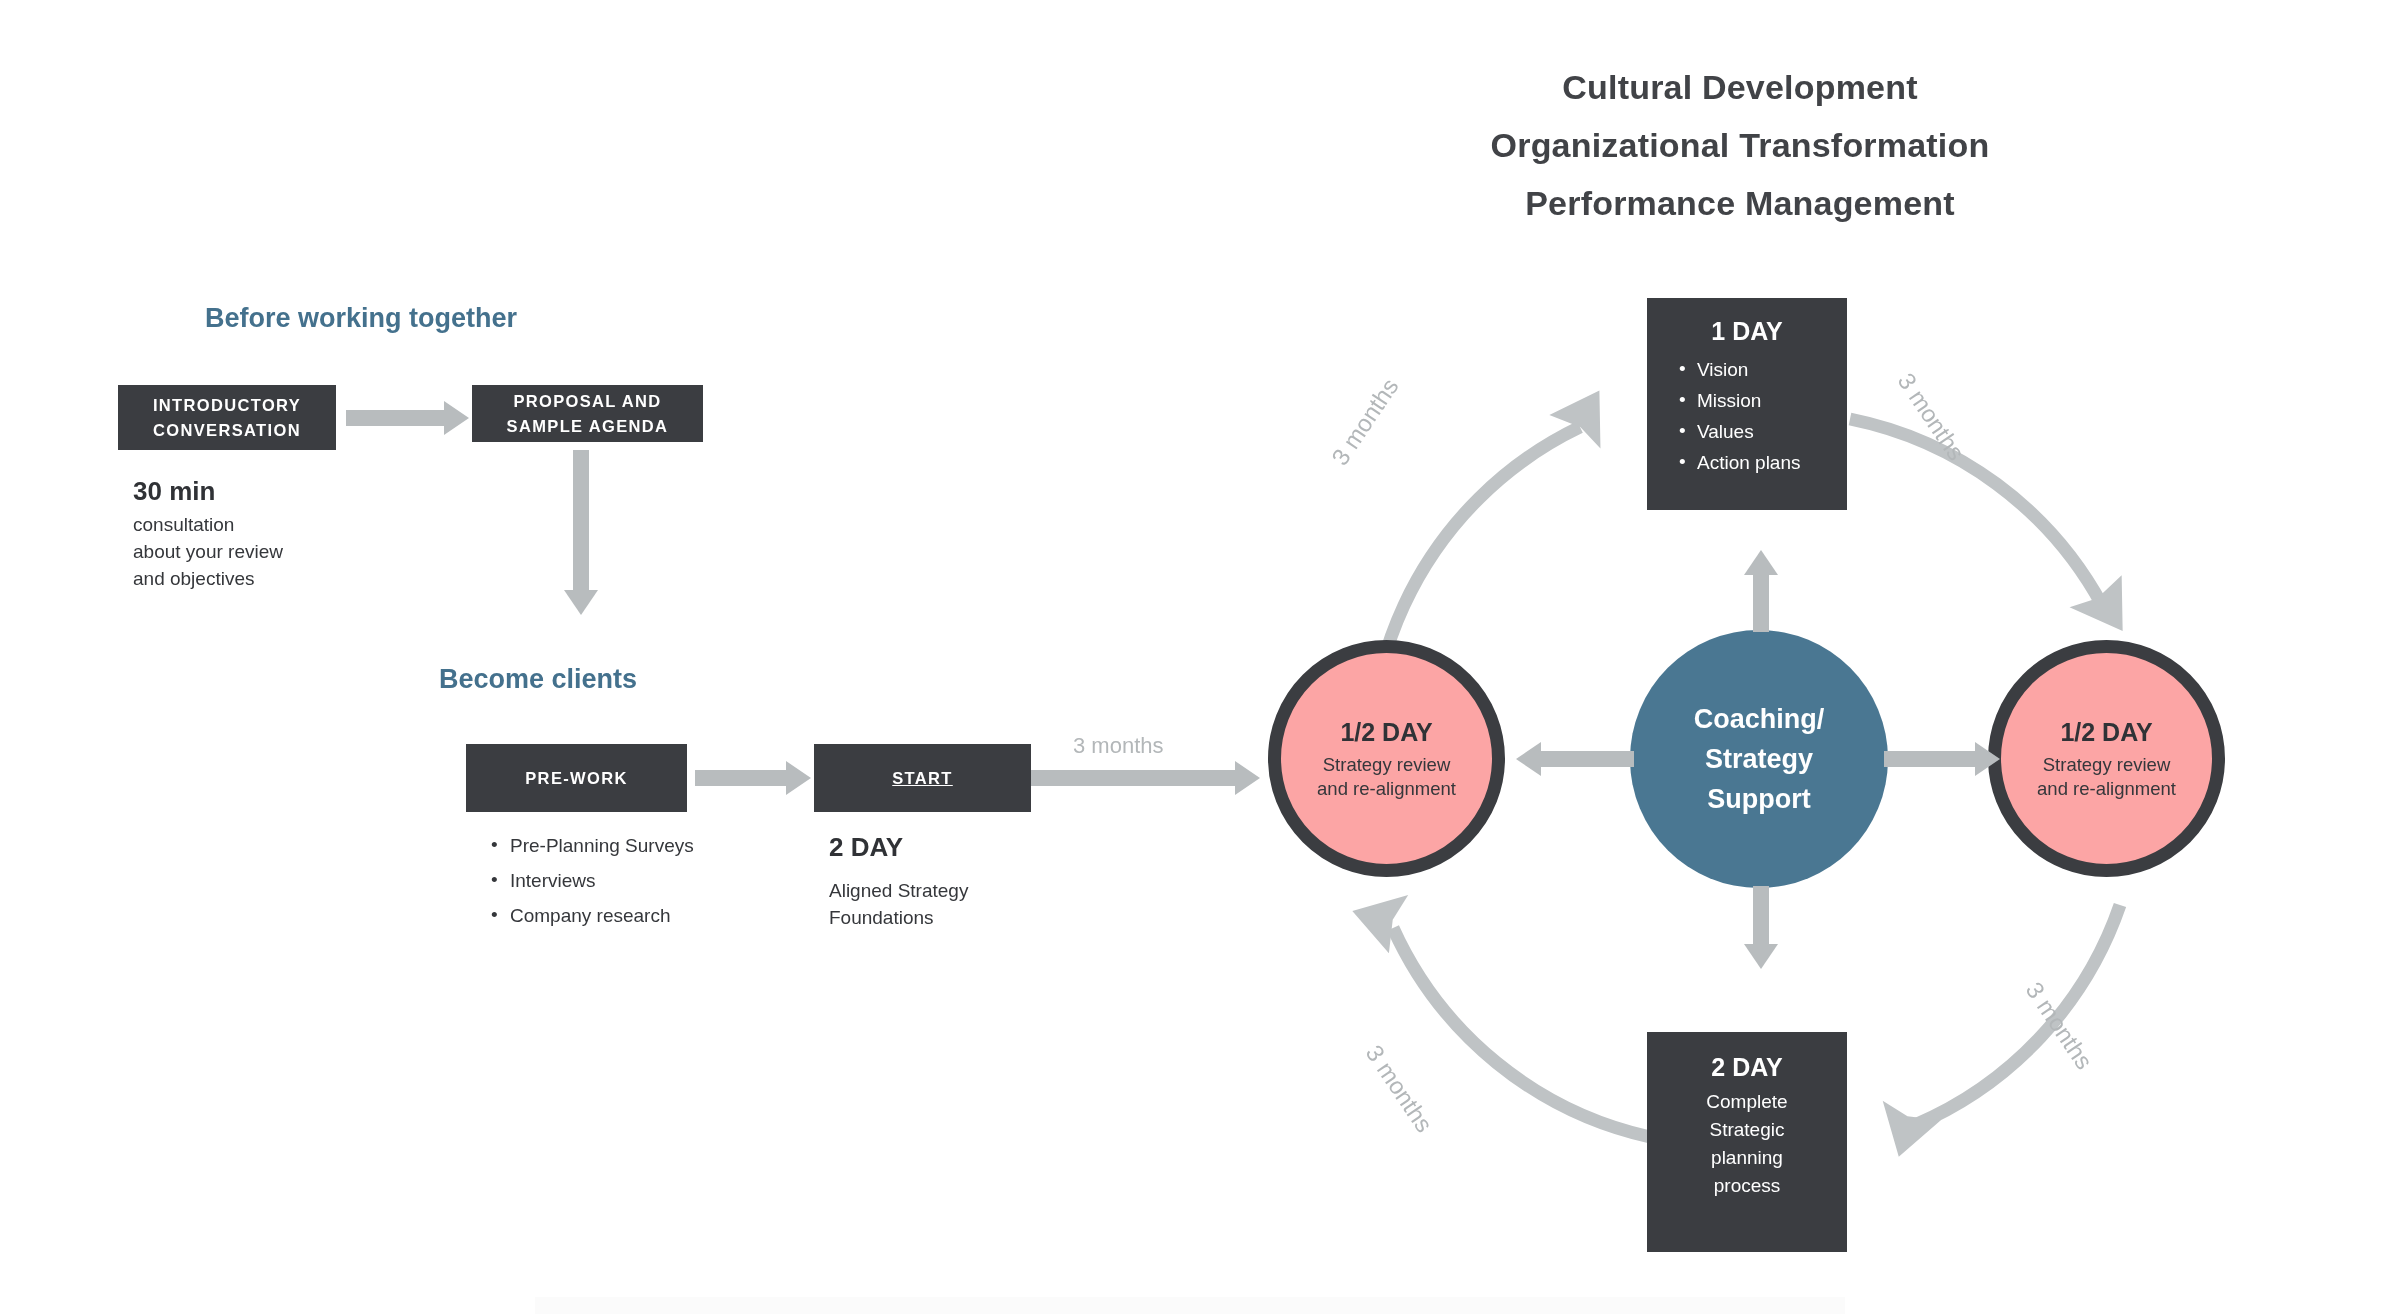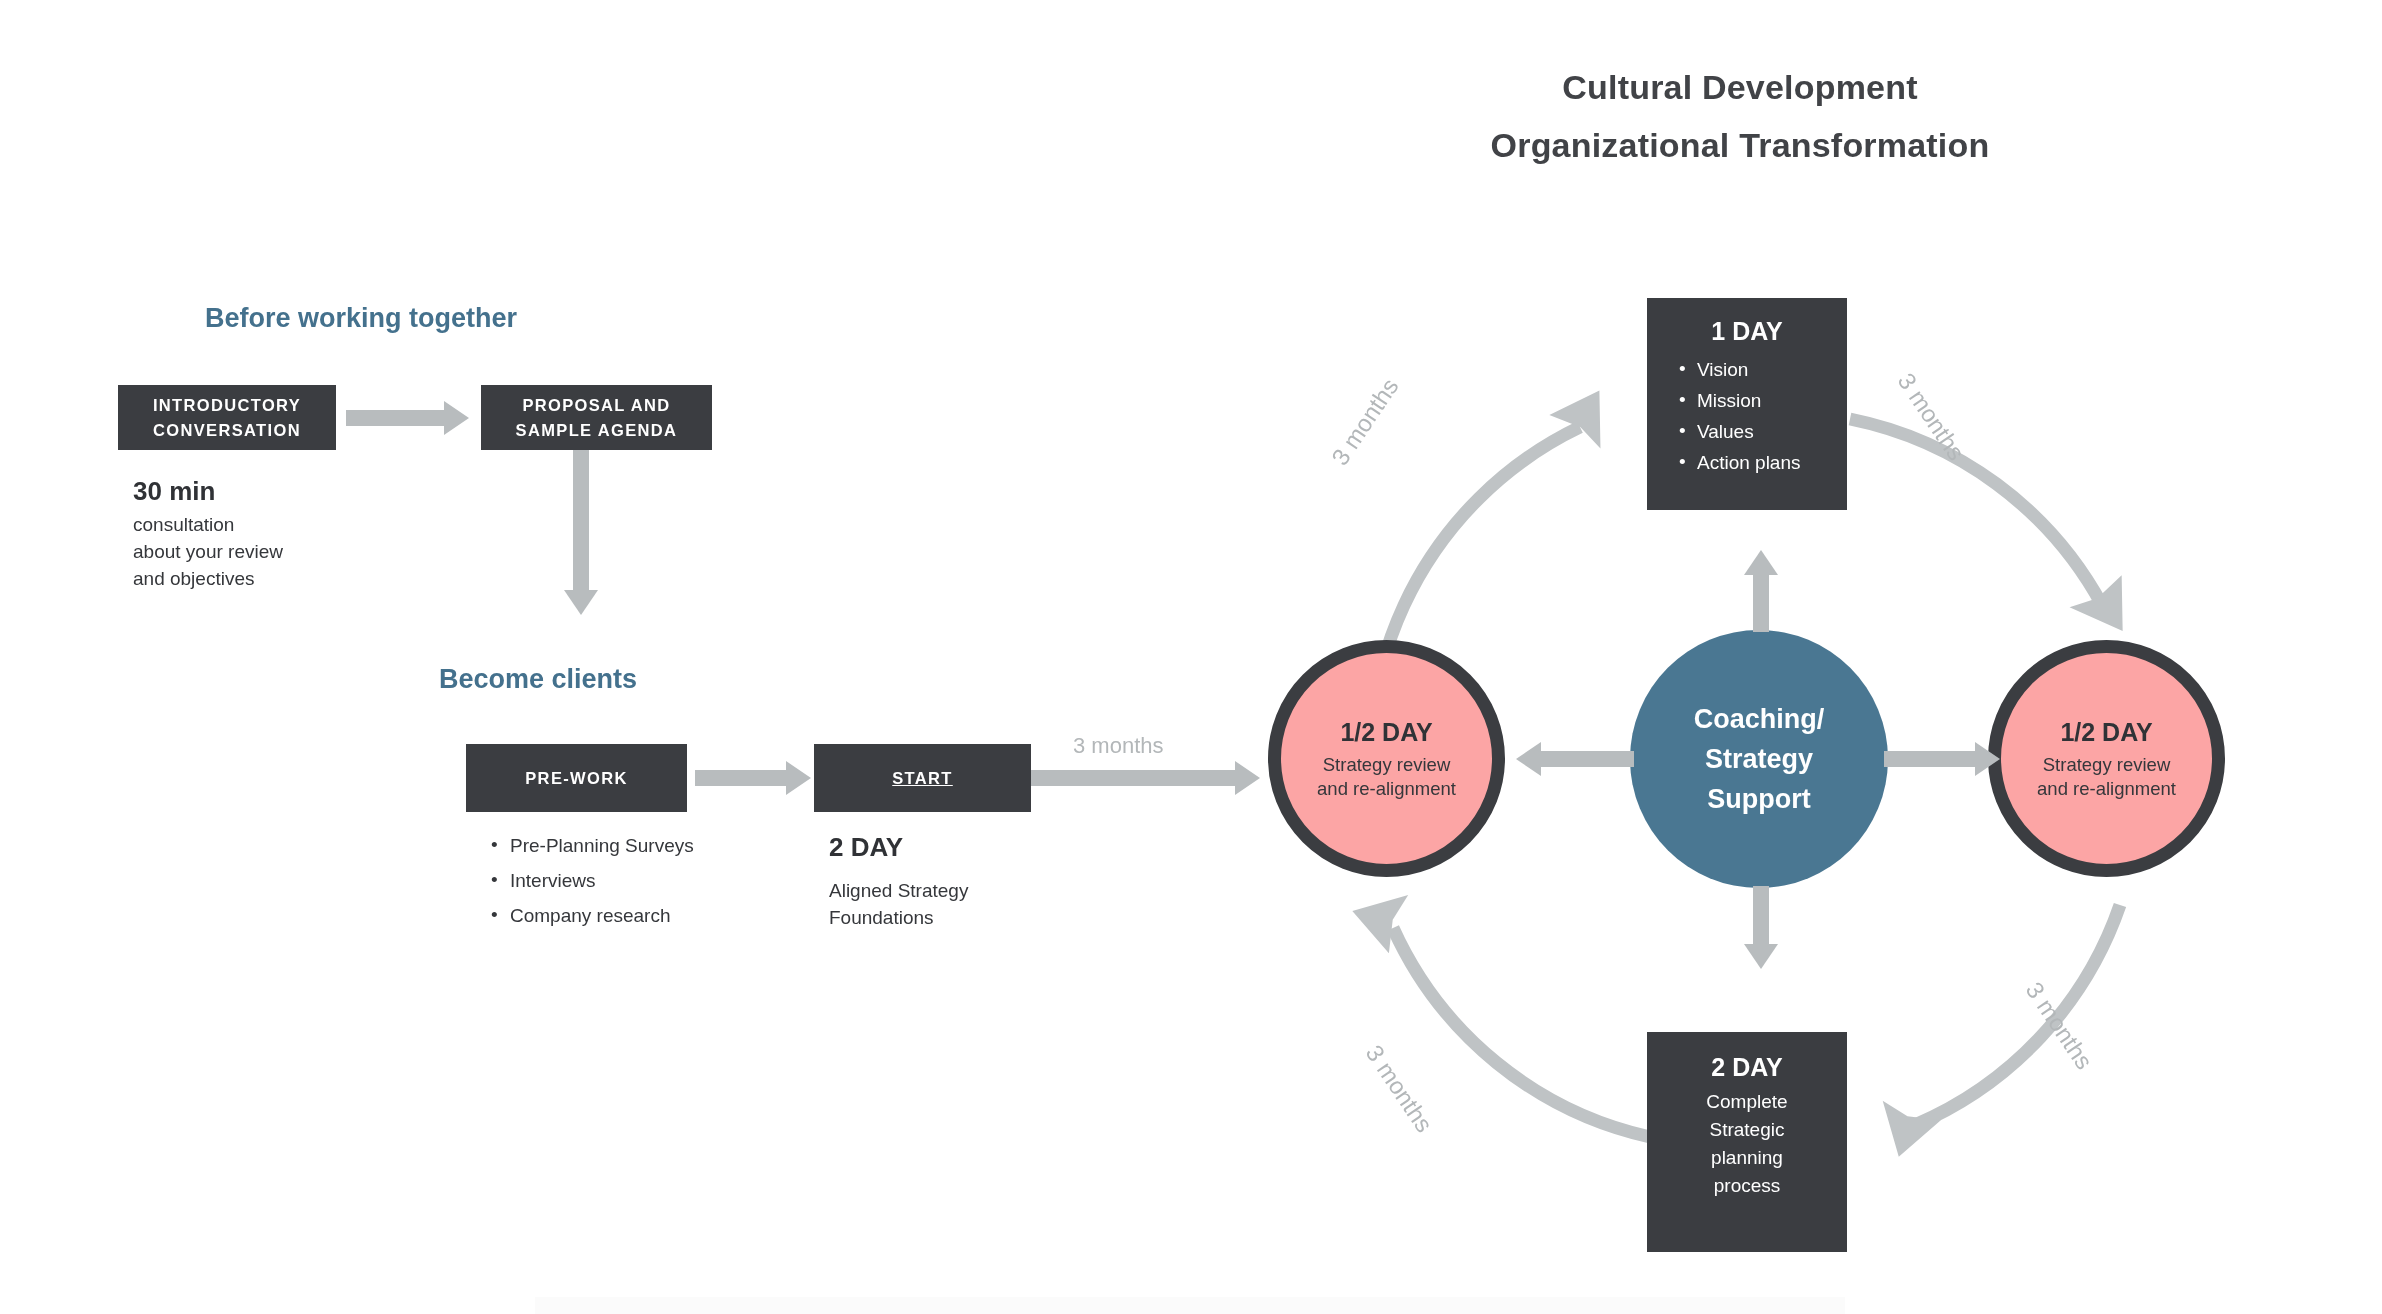--- a/index.html
+++ b/index.html
@@ -61,37 +61,38 @@
   #arcs{position:absolute;left:1250px;top:280px;width:1000px;height:1000px;}
   .page-shadow{position:absolute;left:535px;top:1297px;width:1310px;height:20px;
        background:#fbfbfb;}
 </style>
 </head>
 <body>
 
 <div class="abs" id="title-block">
   <div class="t-line">Cultural Development</div>
   <div class="t-line">Organizational Transformation</div>
+  <div class="t-line">Performance Management</div>
 </div>
 
 <div class="abs section-heading" style="left:205px;top:303px;">Before working together</div>
 
 <div class="abs dark-box" style="left:118px;top:385px;width:218px;height:65px;">
   <div class="cap">
     <div>INTRODUCTORY</div>
     <div>CONVERSATION</div>
   </div>
 </div>
 
 <div class="abs" style="left:336px;top:401px;width:136px;height:34px;">
   <div class="ar-bar" style="left:10px;top:9px;width:100px;height:16px;"></div>
   <div class="ar-head head-right" style="left:108px;top:0;"></div>
 </div>
 
-<div class="abs dark-box" style="left:472px;top:385px;width:231px;height:65px;margin-left:9px;">
+<div class="abs dark-box" style="left:472px;top:385px;width:231px;height:57px;">
   <div class="cap">
     <div>PROPOSAL AND</div>
     <div>SAMPLE AGENDA</div>
   </div>
 </div>
 
 <div class="abs" style="left:561px;top:450px;width:40px;height:168px;">
   <div class="ar-bar" style="left:12px;top:0;width:16px;height:142px;"></div>
   <div class="ar-head head-down" style="left:3px;top:140px;"></div>
 </div>

